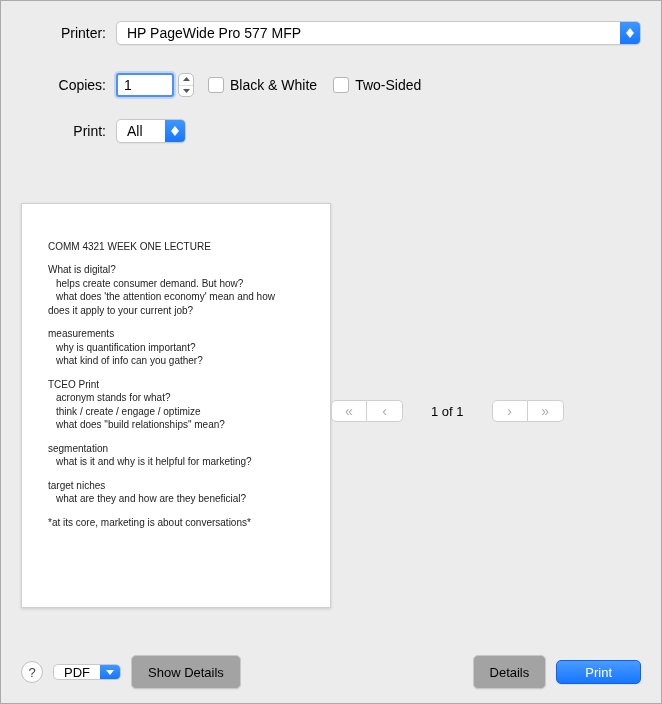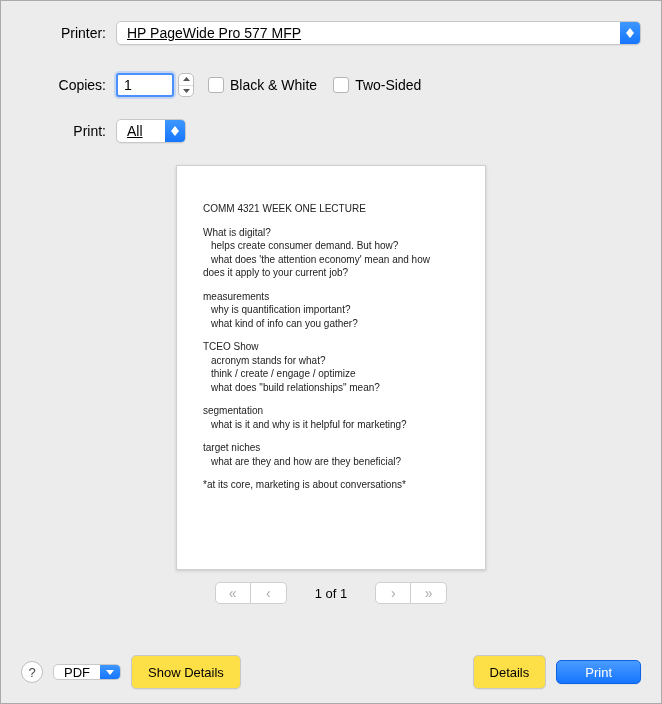--- a/index.html
+++ b/index.html
@@ -37,21 +37,20 @@
   display: flex;
   align-items: center;
   background: #fff;
   border: 1px solid #c8c8c8;
   border-radius: 5px;
   height: 24px;
   padding: 0 26px 0 10px;
   font-size: 14px;
   cursor: default;
   box-shadow: 0 1px 1px rgba(0,0,0,0.05);
-  text-decoration: underline;
 }
 .select .arrows {
   position: absolute;
   right: 0;
   top: 0;
   bottom: 0;
   width: 20px;
   background: linear-gradient(#3e97ff,#1676ff);
   border-radius: 0 4px 4px 0;
   display: flex;
@@ -103,21 +102,21 @@
   width: 16px;
   height: 16px;
   border: 1px solid #b5b5b5;
   border-radius: 3px;
   background: #fff;
   margin-right: 6px;
 }
 .preview-area {
   flex: 1;
   display: flex;
-  flex-direction: column;
+  flex-direction: row;
   align-items: center;
 }
 .preview-page {
   width: 310px;
   height: 405px;
   background: #fff;
   border: 1px solid #cfcfcf;
   box-shadow: 0 1px 3px rgba(0,0,0,0.15);
   padding: 36px 26px 20px 26px;
   font-size: 10px;
@@ -185,21 +184,21 @@
   flex-direction: column;
   align-items: center;
   justify-content: center;
   color: #fff;
 }
 .btn {
   height: 24px;
   padding: 16px 16px;
   border: 1px solid #c8c8c8;
   border-radius: 5px;
-  background: #fde047;
+  background: #a3a3a3;
   font-size: 13px;
   display: flex;
   align-items: center;
   box-shadow: 0 1px 1px rgba(0,0,0,0.05);
 }
 .btn.primary {
   background: linear-gradient(#4a9bff,#1676ff);
   color: #fff;
   border: 1px solid #0d63e6;
   padding: 0 28px;
@@ -273,21 +272,21 @@
       <div class="gap"></div>
       <p class="pt">What is digital?</p>
       <p class="pt ind">helps create consumer demand. But how?</p>
       <p class="pt ind">what does 'the attention economy' mean and how</p>
       <p class="pt">does it apply to your current job?</p>
       <div class="gap"></div>
       <p class="pt">measurements</p>
       <p class="pt ind">why is quantification important?</p>
       <p class="pt ind">what kind of info can you gather?</p>
       <div class="gap"></div>
-      <p class="pt">TCEO Show</p>
+      <p class="pt">TCEO Print</p>
       <p class="pt ind">acronym stands for what?</p>
       <p class="pt ind">think / create / engage / optimize</p>
       <p class="pt ind">what does "build relationships" mean?</p>
       <div class="gap"></div>
       <p class="pt">segmentation</p>
       <p class="pt ind">what is it and why is it helpful for marketing?</p>
       <div class="gap"></div>
       <p class="pt">target niches</p>
       <p class="pt ind">what are they and how are they beneficial?</p>
       <div class="gap"></div>

